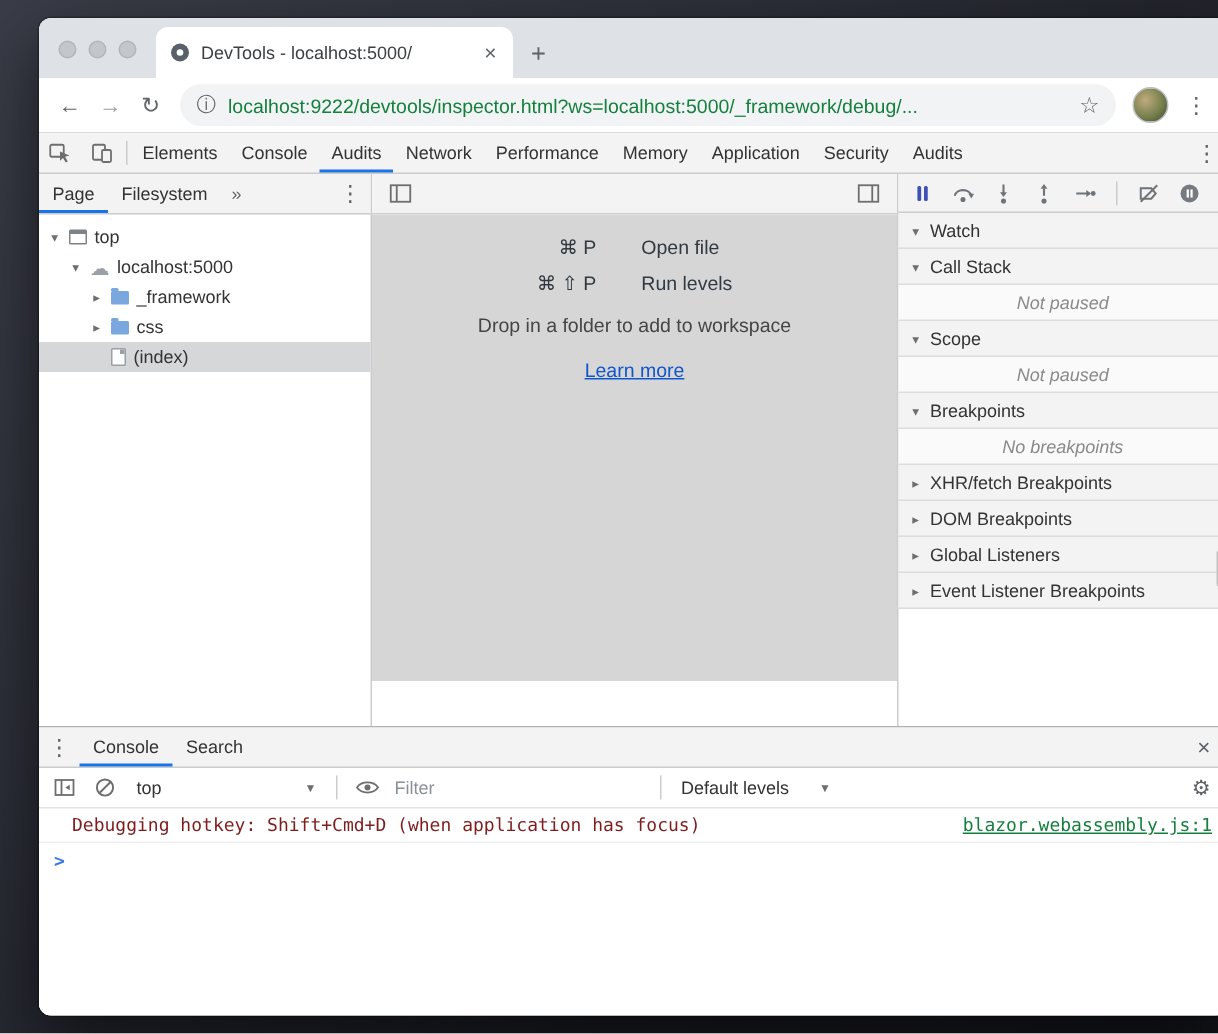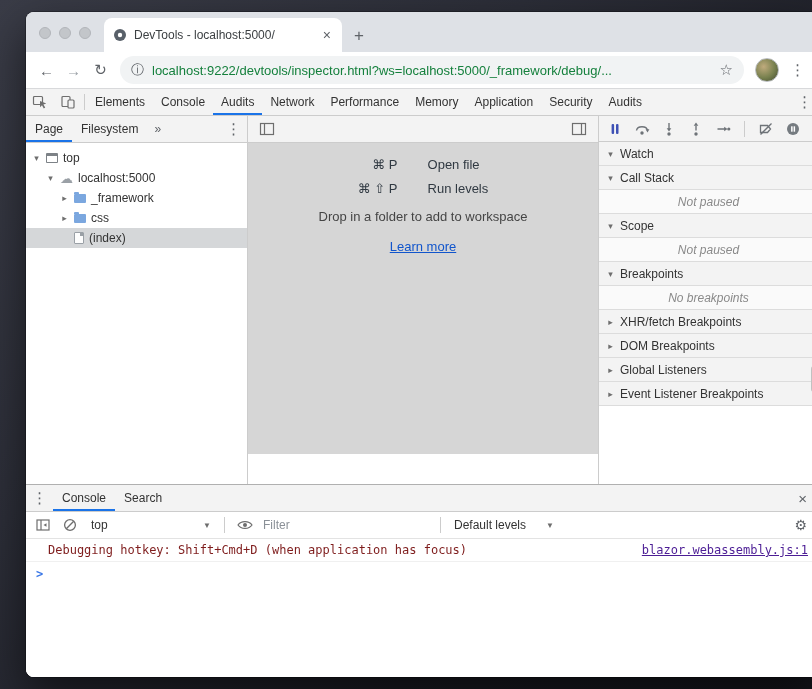--- a/index.html
+++ b/index.html
@@ -101,21 +101,21 @@
   .ctx-dd { width:128px; display:flex; align-items:center; justify-content:space-between; padding:0 4px; }
   .dd-caret { font-size:8px; color:#6e6e6e; }
   .filter-input { border:none; outline:none; background:transparent; font-size:12px; width:168px; color:#333;
     font-family:"Liberation Sans", sans-serif; }
   .filter-input::placeholder { color:#8a9097; }
   .levels { display:flex; align-items:center; gap:20px; padding:0 4px; }
   .gear { margin-left:auto; font-size:14px; color:#5f6368; padding:0 4px; }
   .console-out { flex:1; font-family:"DejaVu Sans Mono", monospace; font-size:12px; }
   .msg-row { display:flex; align-items:center; padding:4px 10px 4px 22px; border-bottom:1px solid #f0f0f0; }
   .msg-text { color:#7f1d1d; flex:1; }
-  .msg-link { color:#4c1d95; text-decoration:underline; margin-left:12px; white-space:nowrap; }
+  .msg-link { color:#15803d; text-decoration:underline; margin-left:12px; white-space:nowrap; }
   .prompt-row { padding:5px 8px 0 10px; display:flex; }
   .prompt { color:#3b78e7; font-weight:bold; }
 </style>
 </head>
 <body>
 
 <div class="desktop">
   <div class="window">
 
     <div class="tabstrip">

